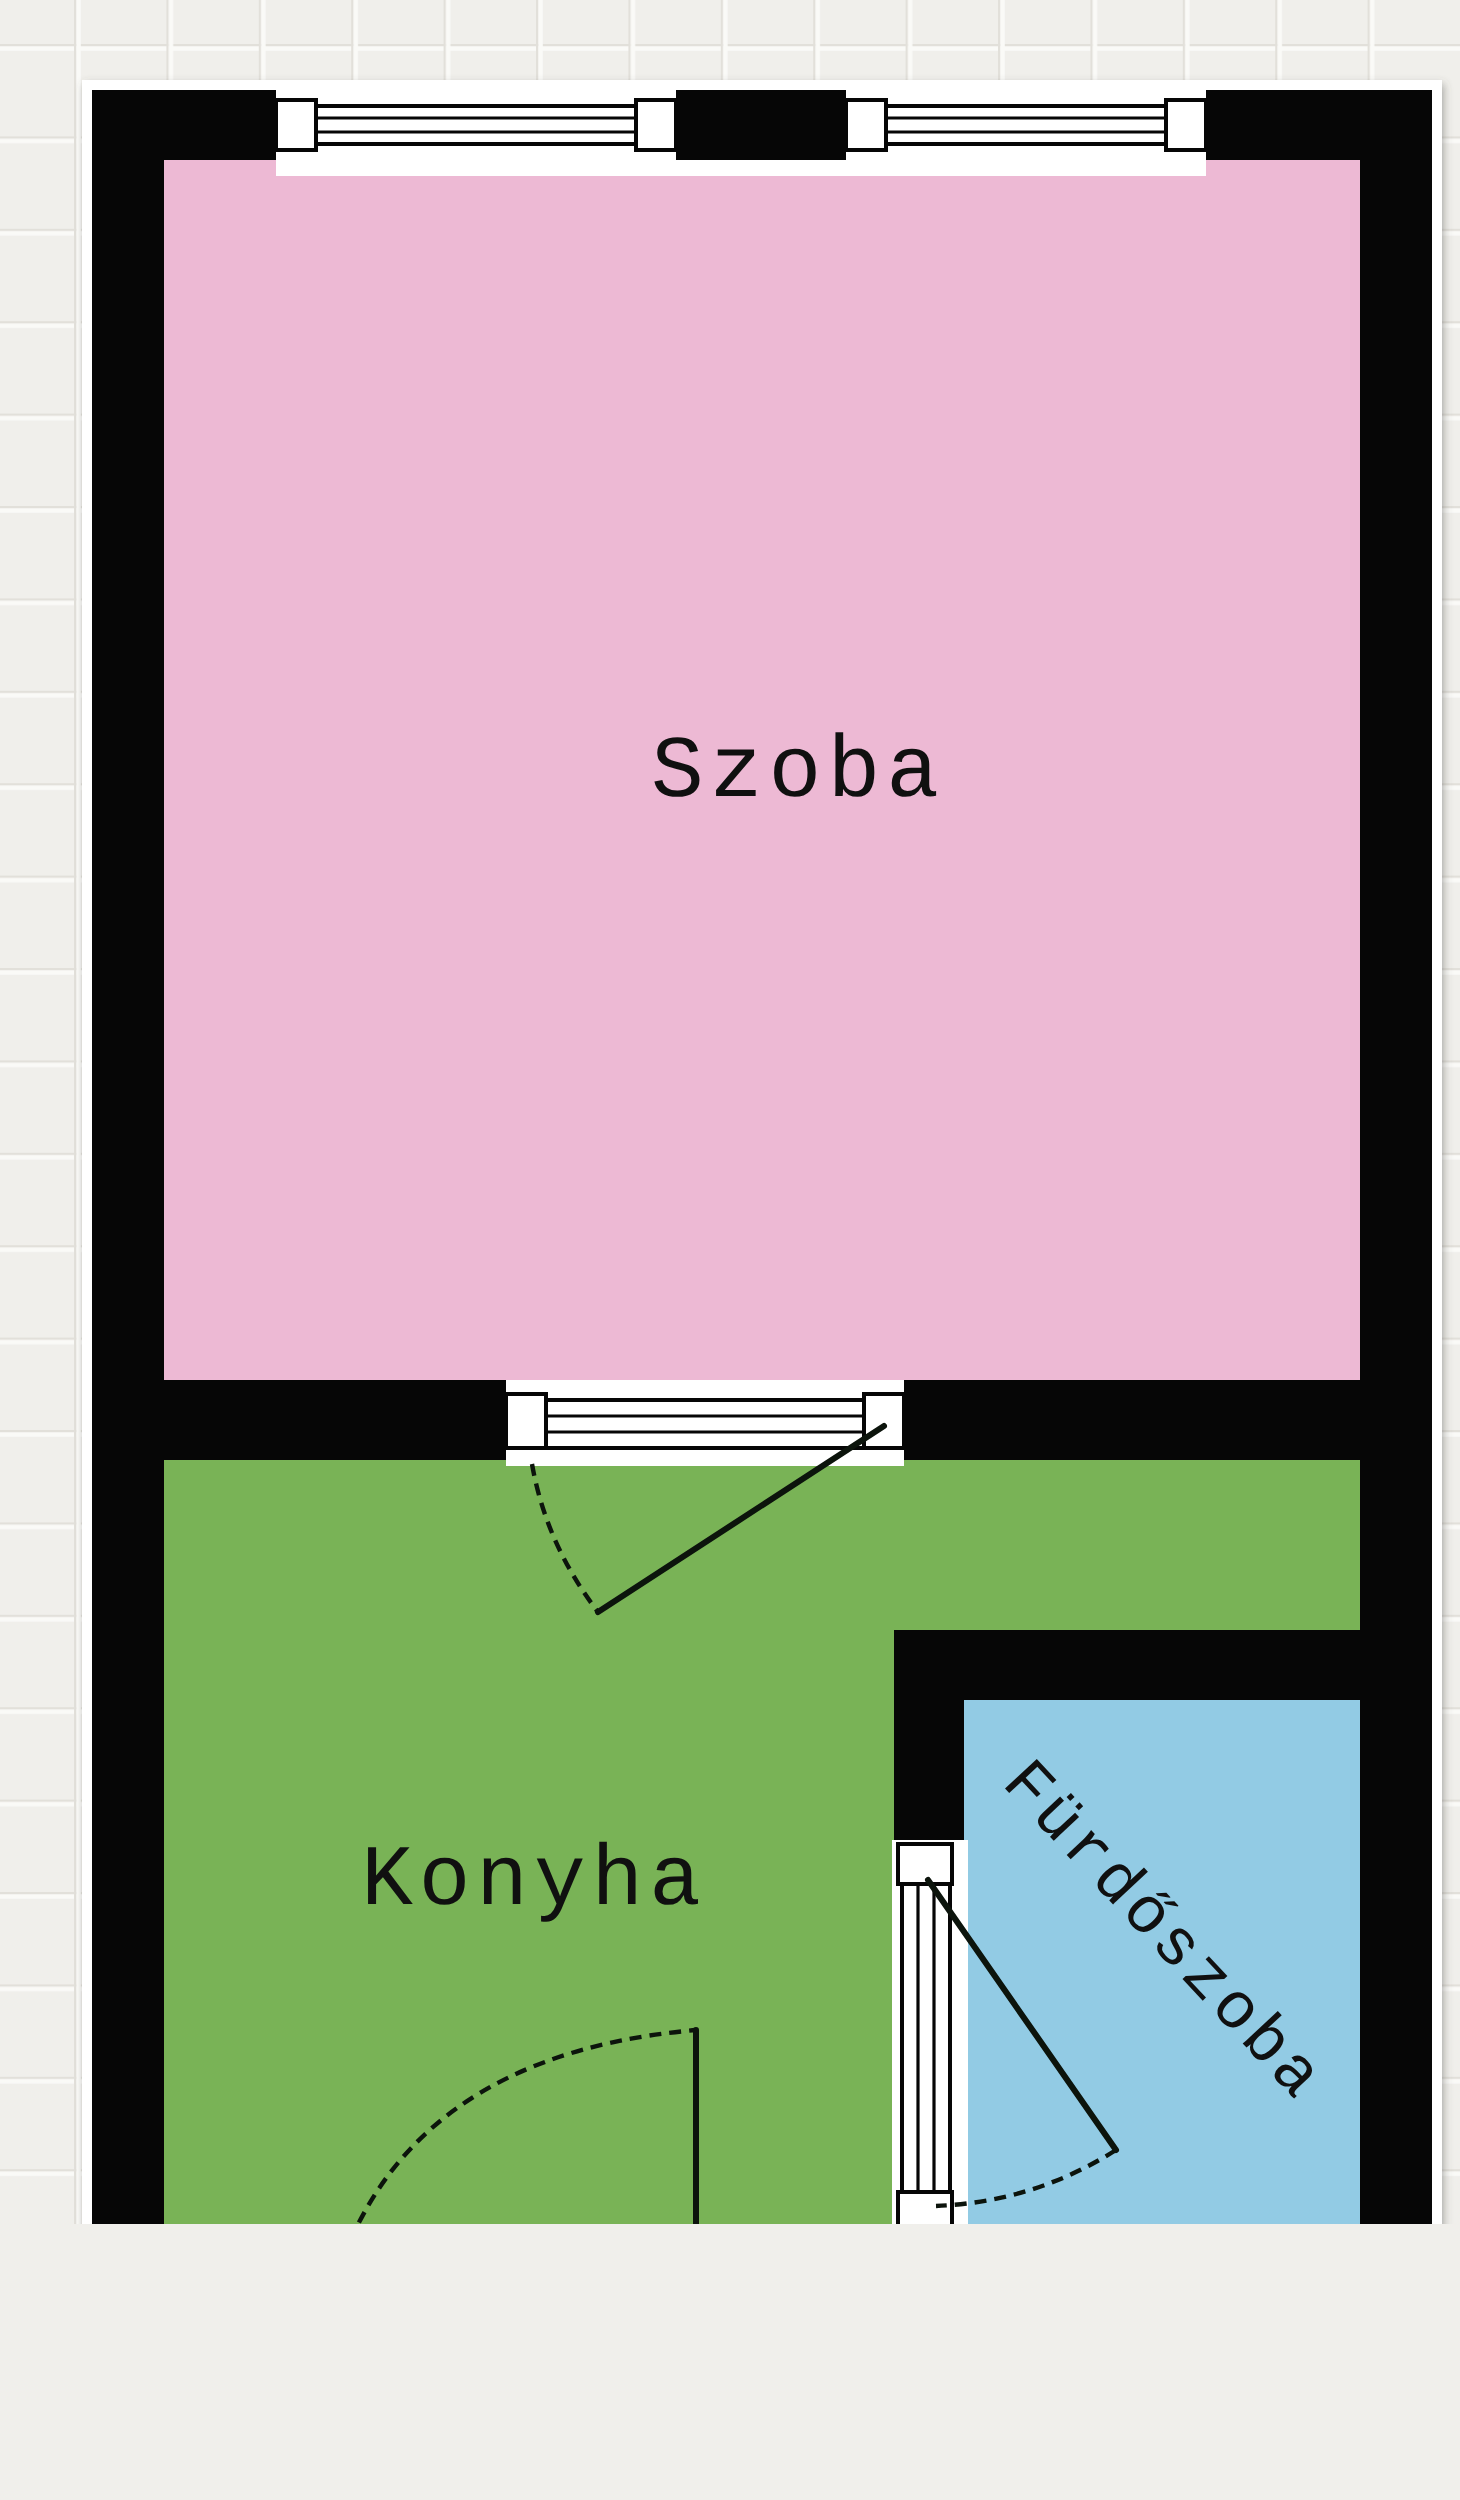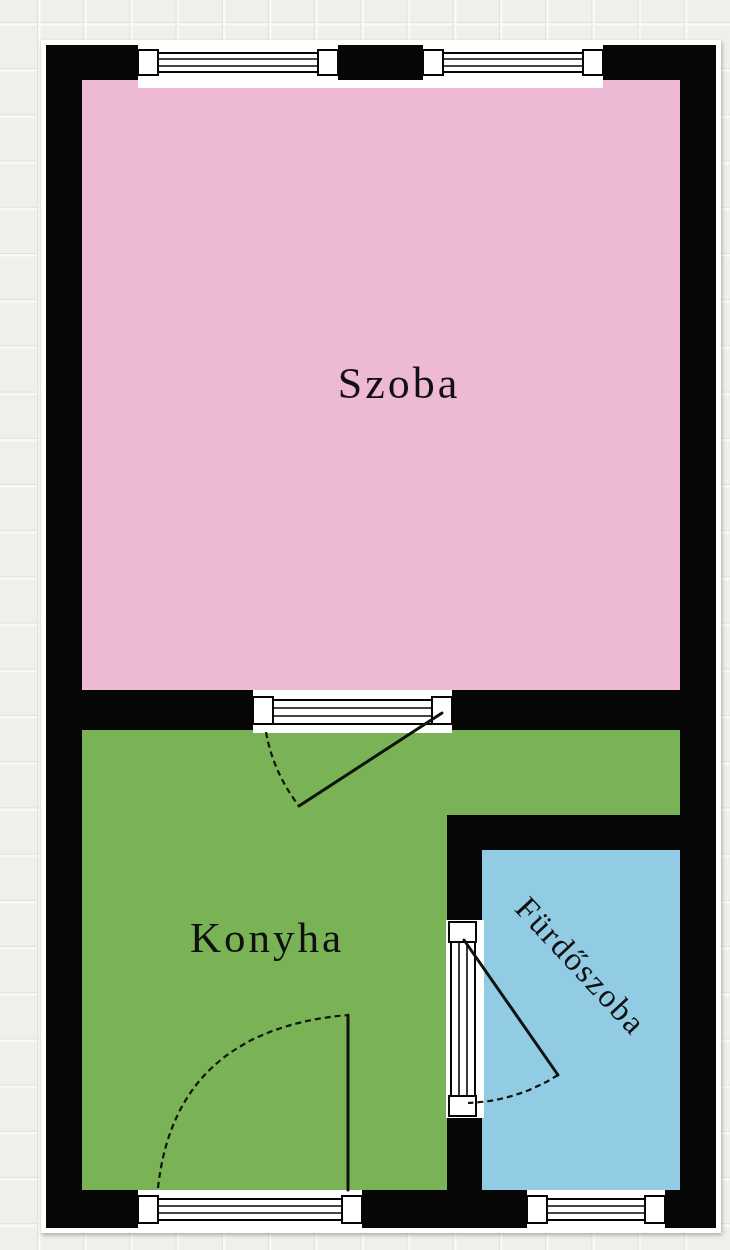--- a/index.html
+++ b/index.html
@@ -1,18 +1,18 @@
 <!DOCTYPE html>
 <html><head>
 <meta charset="utf-8">
 <title>Floorplan</title>
 <style>
   html,body{margin:0;padding:0;background:#f0efeb;}
-  .stage{width:730px;height:1250px;overflow:hidden;position:relative;
-         font-family:Liberation Serif, serif;}
+  .stage{width:730px;height:1112px;overflow:hidden;position:relative;
+         font-family:Liberation Mono, monospace;}
   svg{display:block;}
   .sym{fill:#ffffff;stroke:#060606;stroke-width:2;}
   .symline{stroke:#060606;stroke-width:1.6;fill:none;}
   .leaf{stroke:#0c140c;stroke-width:3;fill:none;stroke-linecap:round;}
   .swing{stroke:#0c140c;stroke-width:2.2;fill:none;stroke-dasharray:6 4;}
   .roomlabel{letter-spacing:3px;}
   .roomlabel.small{letter-spacing:2px;}
 </style>
 </head>
 <body>

